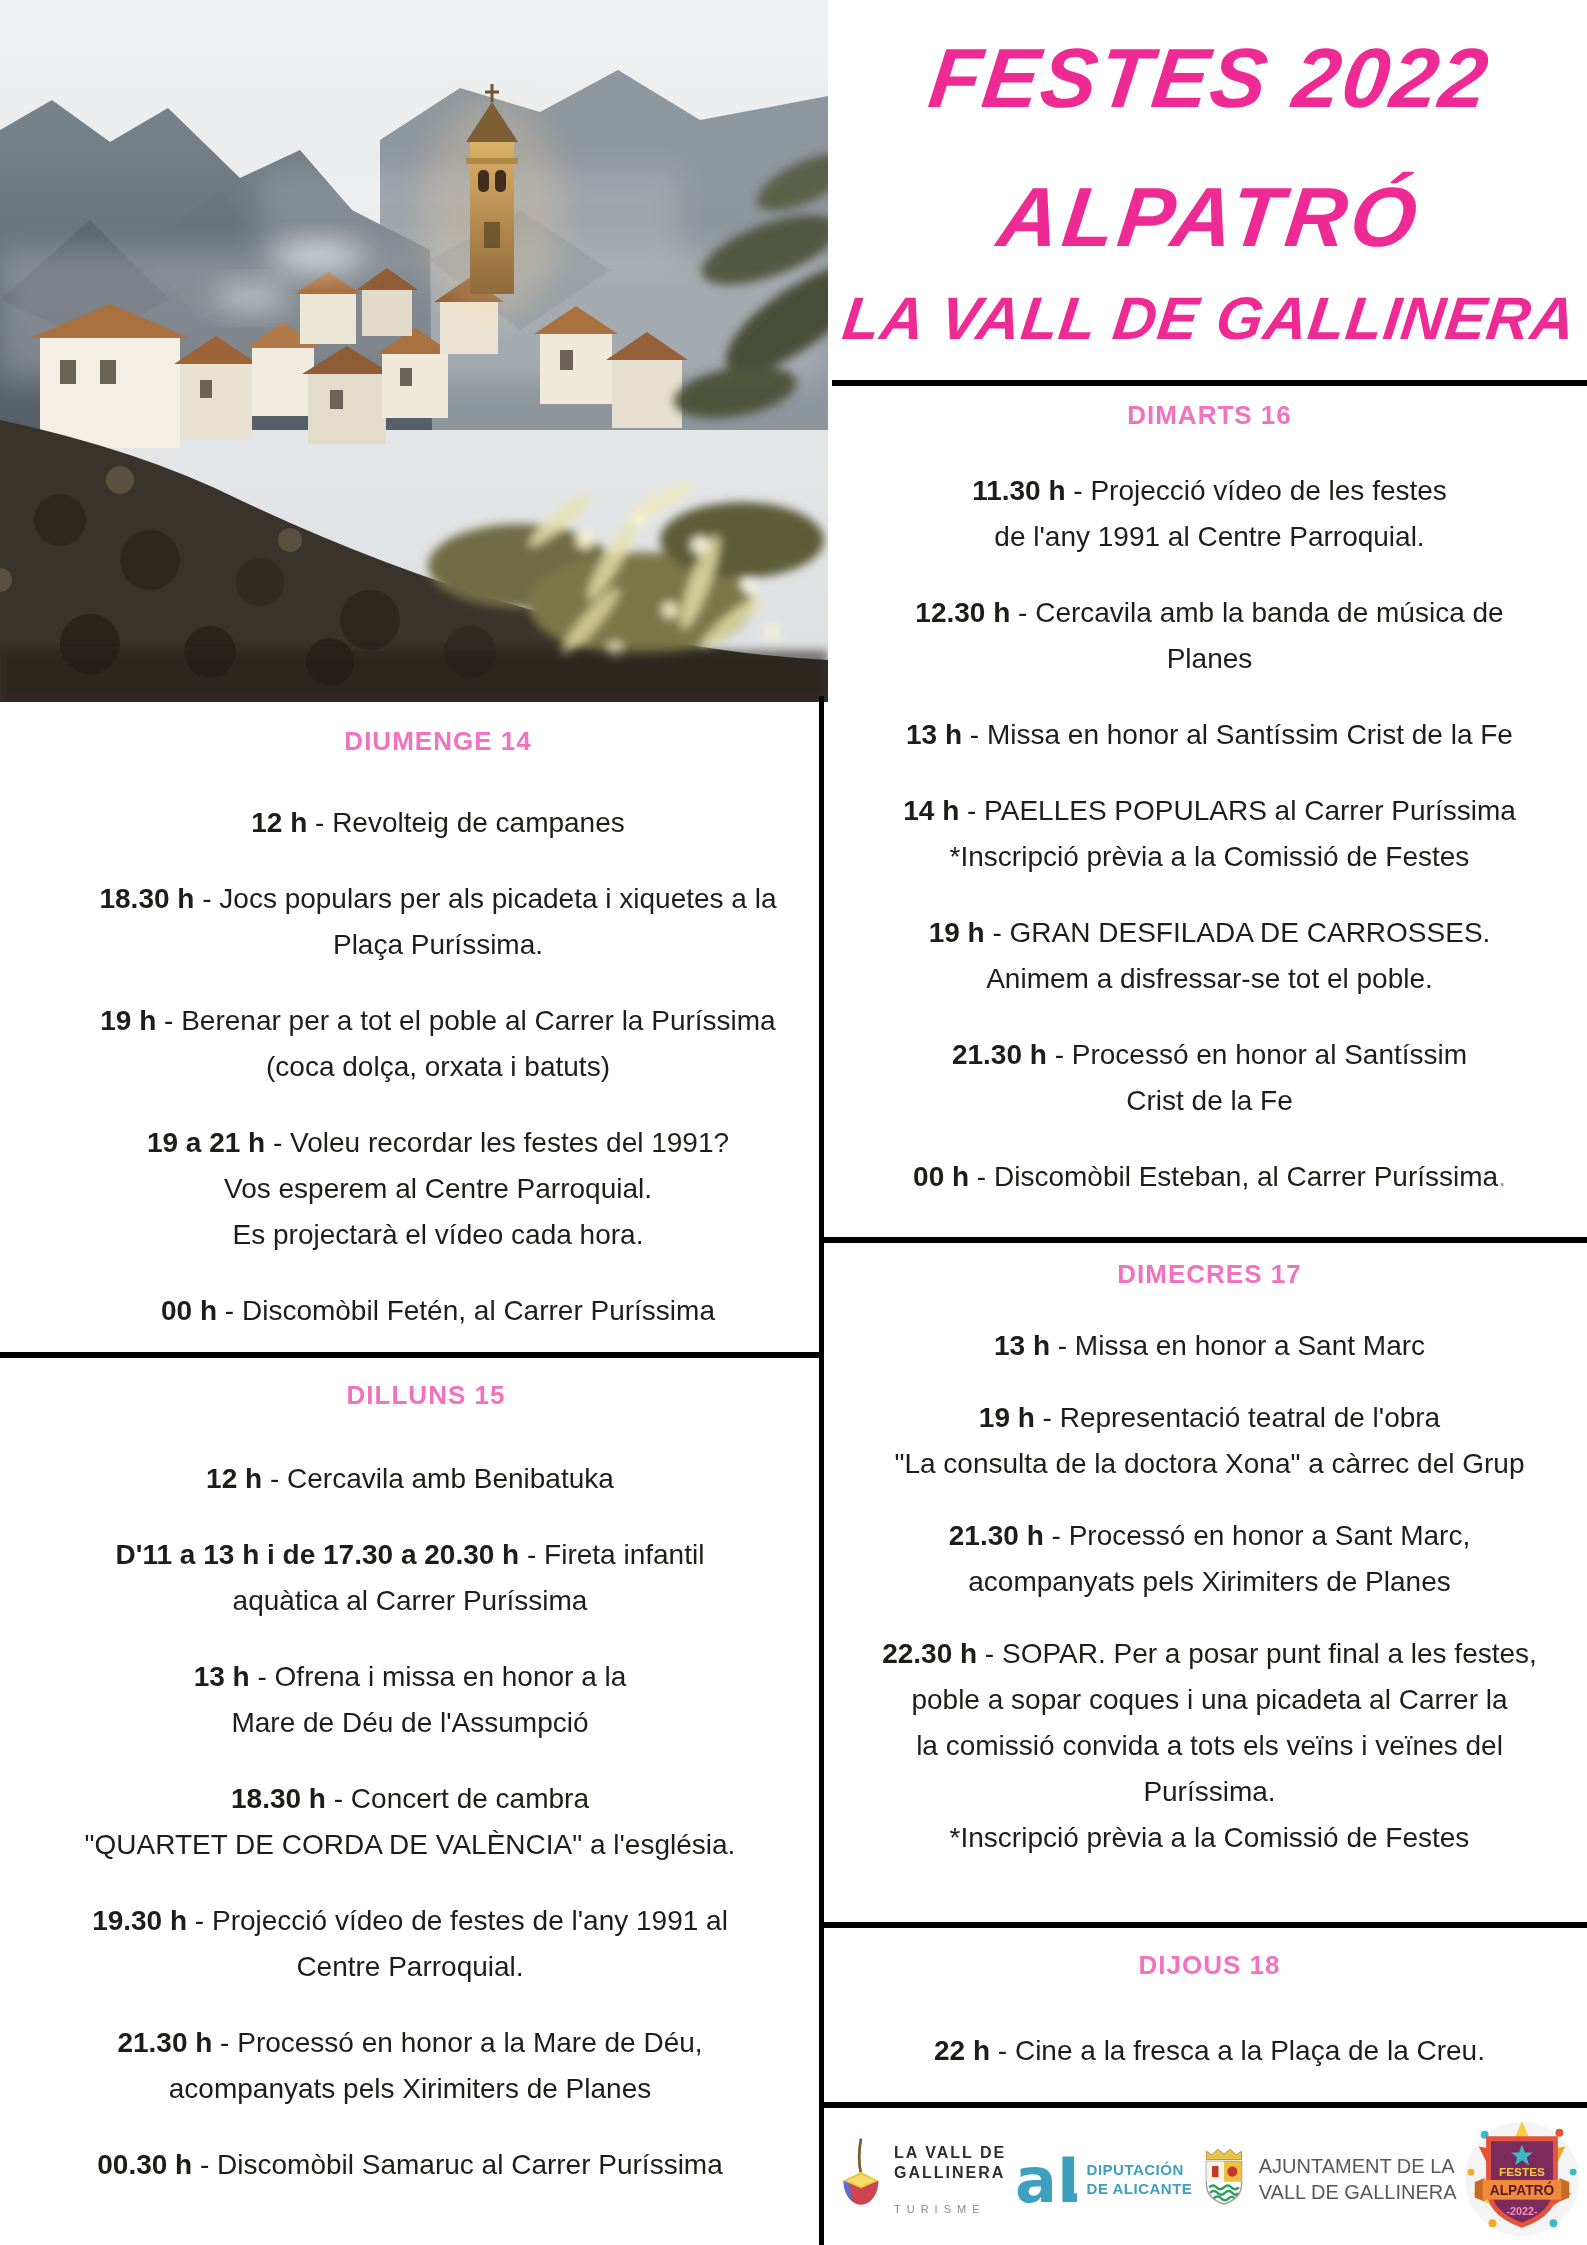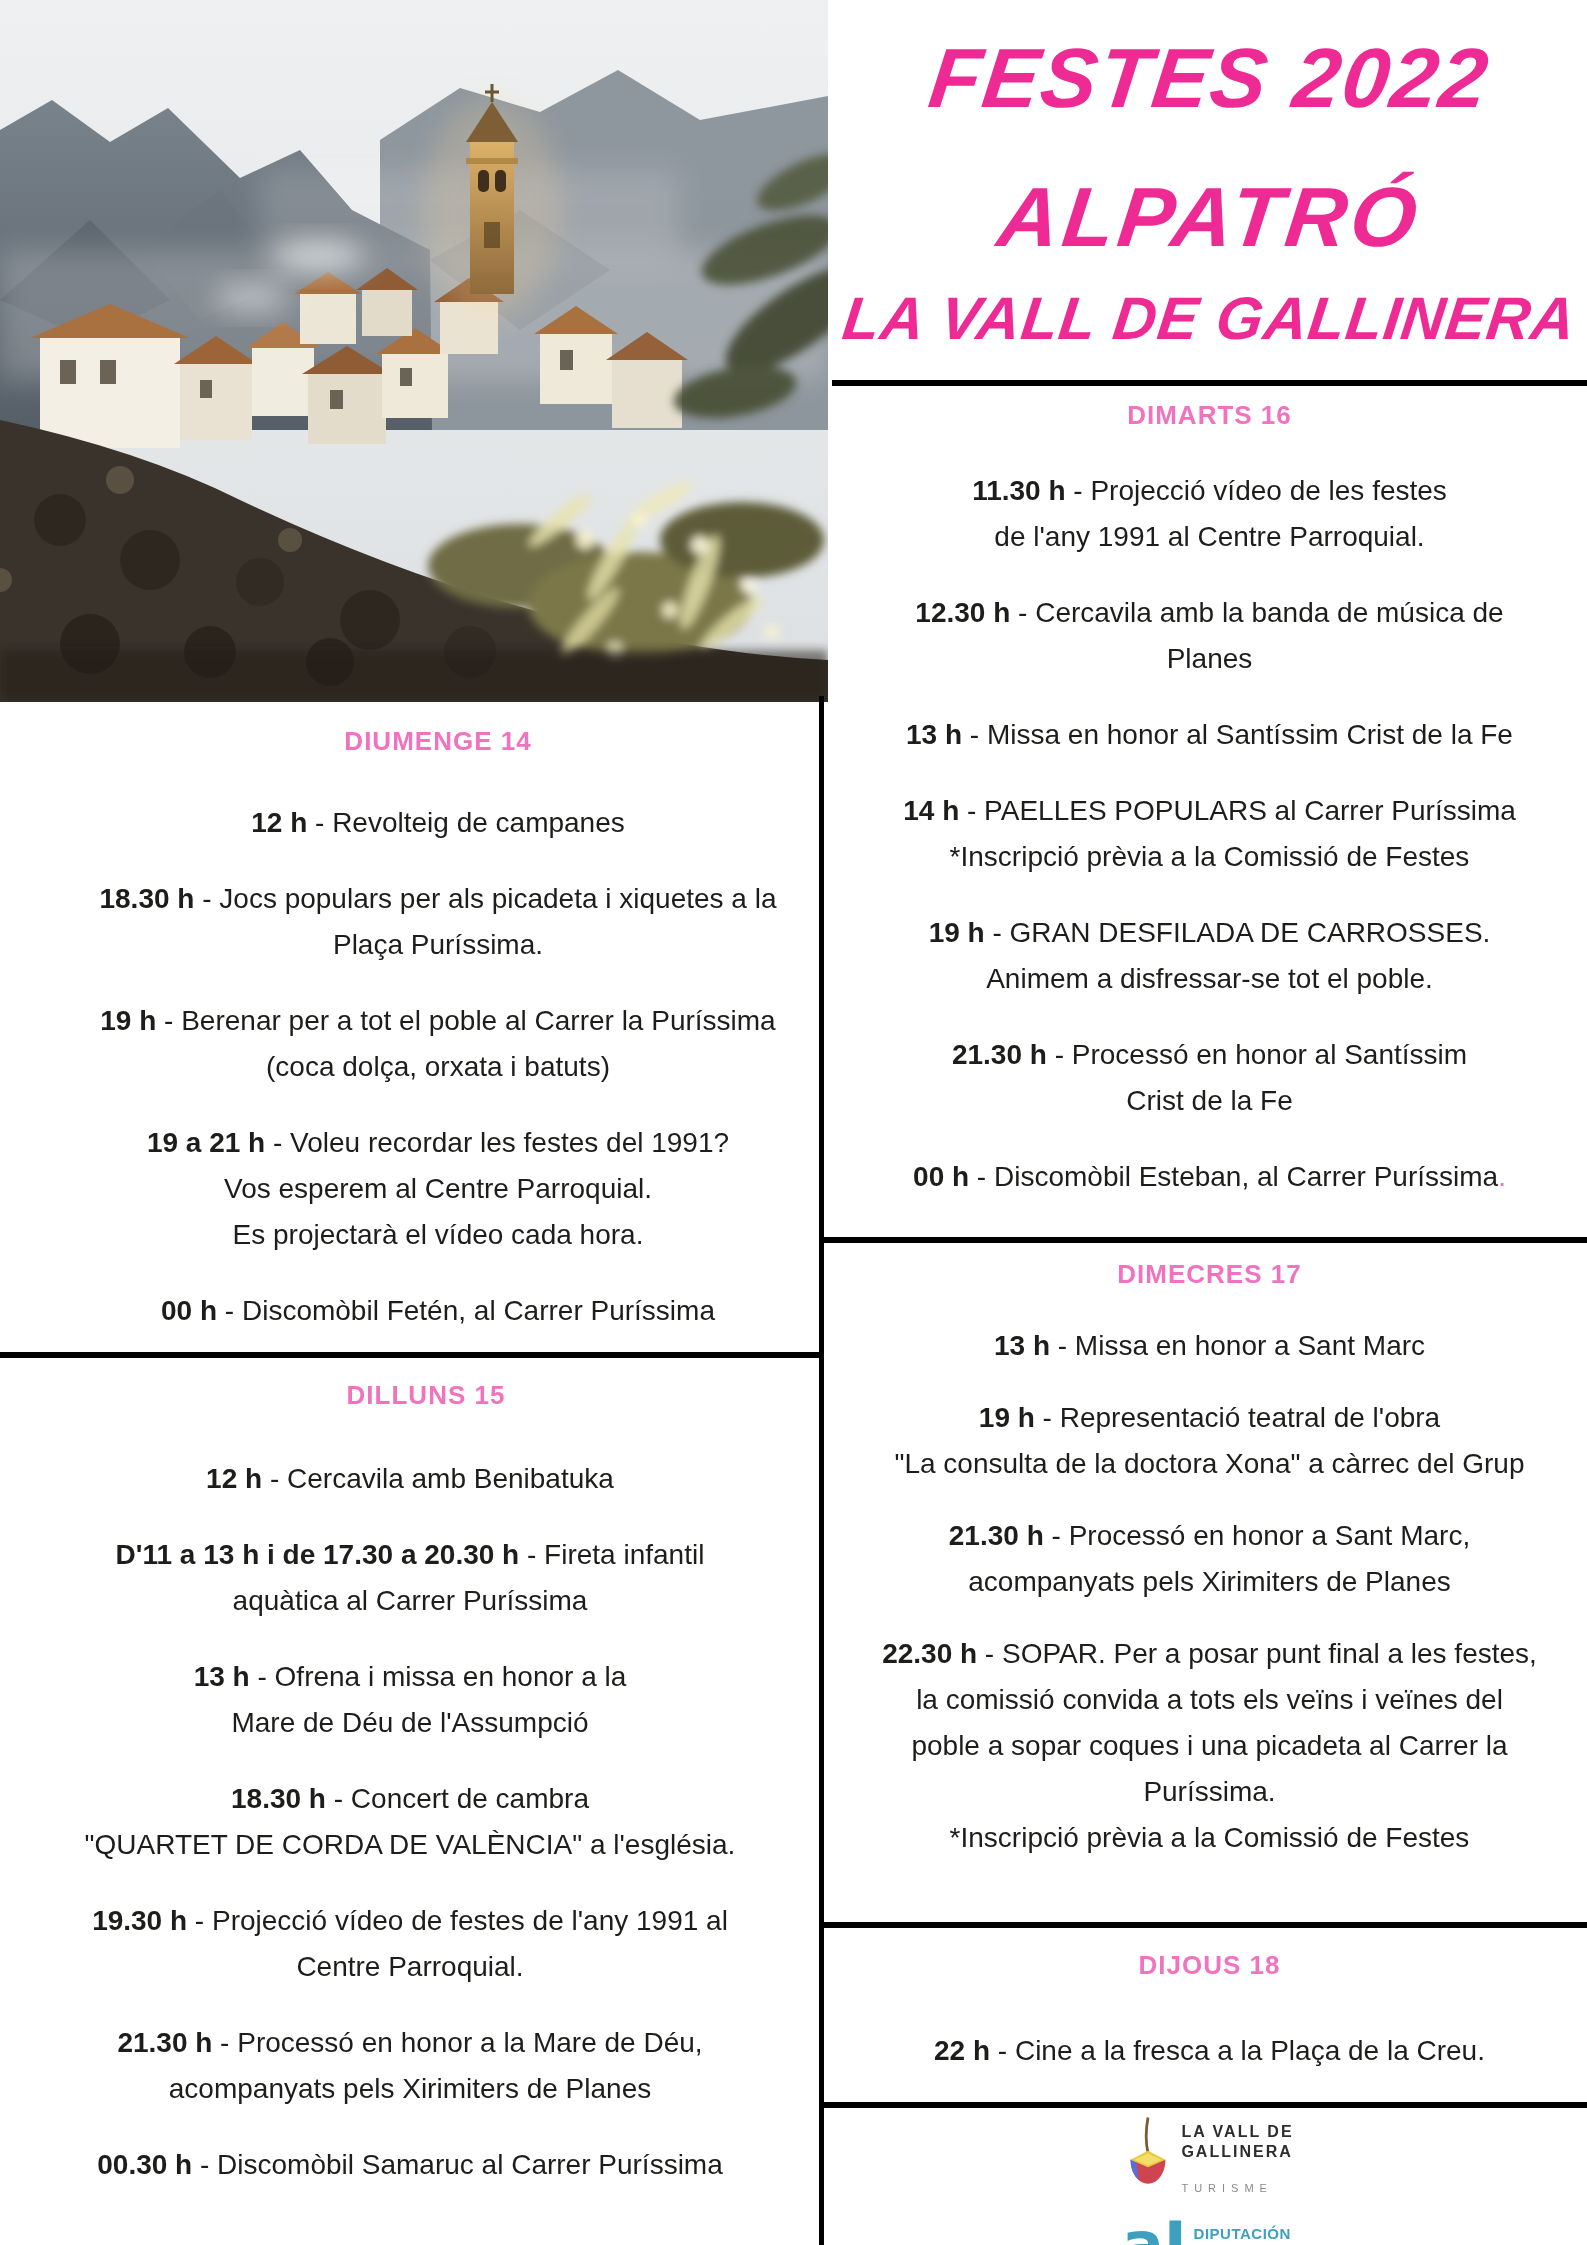--- a/index.html
+++ b/index.html
@@ -38,21 +38,21 @@
   #sec-r2 .sec-header{margin-top:8px;margin-bottom:26px;}
   #sec-r3 .sec-header{margin-top:14px;margin-bottom:40px;}
   .item{margin-bottom:30px;}
   #sec-r2 .item{margin-bottom:26px;}
   .line{line-height:46px;white-space:nowrap;}
   .t{font-weight:bold;}
   .pink{color:#F172BE;}
 
   
   .logos{position:absolute;left:832px;top:2112px;width:755px;height:133px;
-         display:flex;align-items:center;justify-content:space-between;padding:0 6px;box-sizing:border-box;flex-direction:column;}
+         display:flex;align-items:center;justify-content:space-between;padding:0 6px;box-sizing:border-box;}
   .logo{display:flex;align-items:center;gap:10px;}
   .tur-name{font-weight:bold;font-size:16px;letter-spacing:2px;color:#2d2d2d;line-height:20px;}
   .tur-sub{font-size:11px;letter-spacing:6px;color:#8a8a8a;margin-top:20px;}
   .dip-text{font-weight:bold;font-size:15px;color:#3E9FBE;line-height:19px;letter-spacing:0.5px;}
   .aju-text{font-size:20px;color:#58595b;line-height:26px;}
 </style>
 </head>
 <body>
 
 <main class="page">
@@ -275,22 +275,22 @@
       <div class="item">
         <div class="line"><span class="t">19 h</span><span> - Representació teatral de l'obra</span></div>
         <div class="line"><span>"La consulta de la doctora Xona" a càrrec del Grup</span></div>
       </div>
       <div class="item">
         <div class="line"><span class="t">21.30 h</span><span> - Processó en honor a Sant Marc,</span></div>
         <div class="line"><span>acompanyats pels Xirimiters de Planes</span></div>
       </div>
       <div class="item">
         <div class="line"><span class="t">22.30 h</span><span> - SOPAR. Per a posar punt final a les festes,</span></div>
+        <div class="line"><span>poble a sopar coques i una picadeta al Carrer la</span></div>
         <div class="line"><span>la comissió convida a tots els veïns i veïnes del</span></div>
-        <div class="line"><span>poble a sopar coques i una picadeta al Carrer la</span></div>
         <div class="line"><span>Puríssima.</span></div>
         <div class="line"><span>*Inscripció prèvia a la Comissió de Festes</span></div>
       </div>
     </section>
   <section id="sec-r3" class="section right">
       <div class="sec-header">DIJOUS 18</div>
       <div class="item">
         <div class="line"><span class="t">22 h</span><span> - Cine a la fresca a la Plaça de la Creu.</span></div>
       </div>
     </section>

